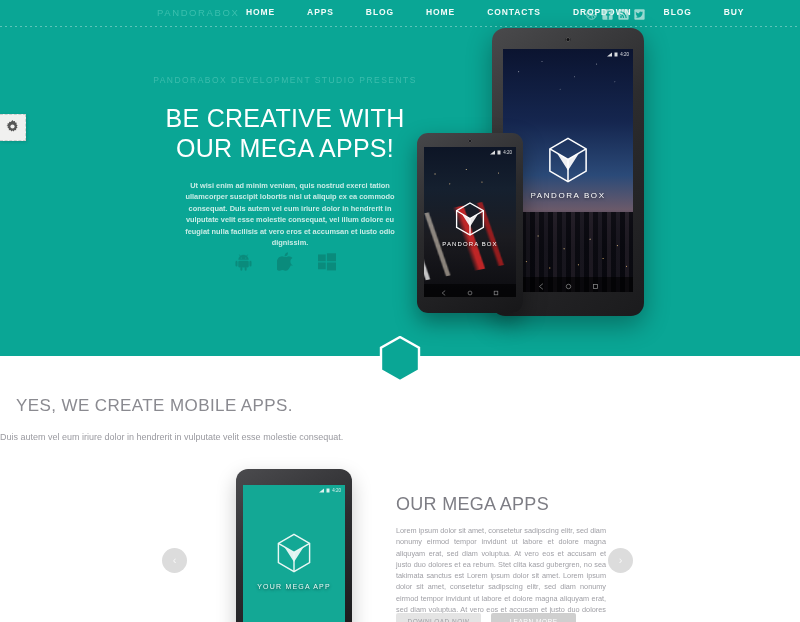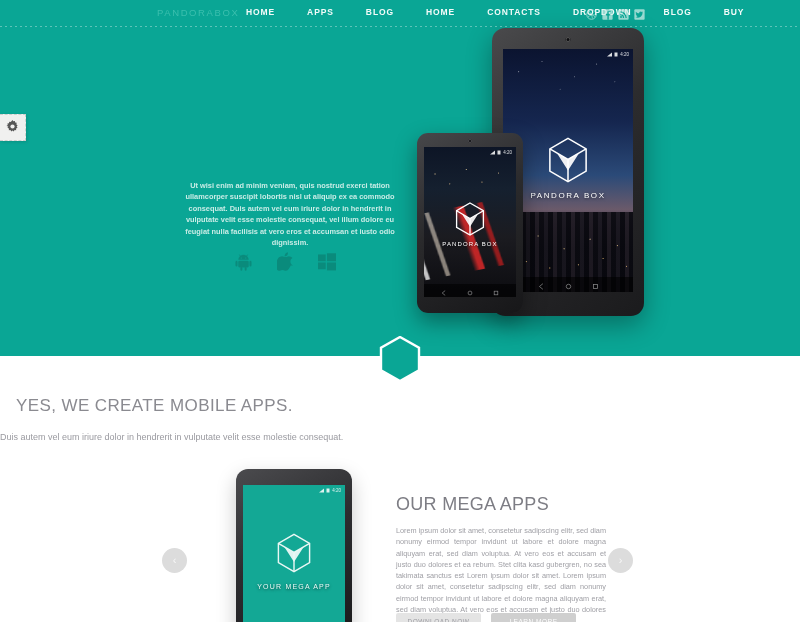--- a/index.html
+++ b/index.html
@@ -351,20 +351,25 @@
           </span>
           <span>
             <svg width="6" height="6" viewBox="0 0 10 10">
                 <rect x="2" y="2" width="6" height="6" fill="none" stroke="#ddd" stroke-width="1.2"></rect>
               </svg>
           </span>
         </div>
       </div>
     </div>
 
+    <div class="eyebrow">PANDORABOX DEVELOPMENT STUDIO PRESENTS</div>
+    <div class="hero-title">
+      <div>BE CREATIVE WITH</div>
+      <div>OUR MEGA APPS!</div>
+    </div>
     <div class="hero-copy">Ut wisi enim ad minim veniam, quis nostrud exerci tation ullamcorper suscipit lobortis nisl ut aliquip ex ea commodo consequat. Duis autem vel eum iriure dolor in hendrerit in vulputate velit esse molestie consequat, vel illum dolore eu feugiat nulla facilisis at vero eros et accumsan et iusto odio dignissim.</div>
 
     <div class="platforms">
       <span>
         <svg width="17" height="18" viewBox="0 0 20 22">
           <path d="M5 2 L6.4 4.2 M15 2 L13.6 4.2" stroke="#0b7b6e" stroke-width="1.1" fill="none"></path>
           <path d="M3.6 8.4 a6.4 6.4 0 0 1 12.8 0 z" fill="#0b7b6e"></path>
           <circle cx="7.3" cy="6.1" r=".75" fill="#0aa695"></circle>
           <circle cx="12.7" cy="6.1" r=".75" fill="#0aa695"></circle>
           <rect x="3.6" y="9.6" width="12.8" height="8" rx="1.4" fill="#0b7b6e"></rect>

